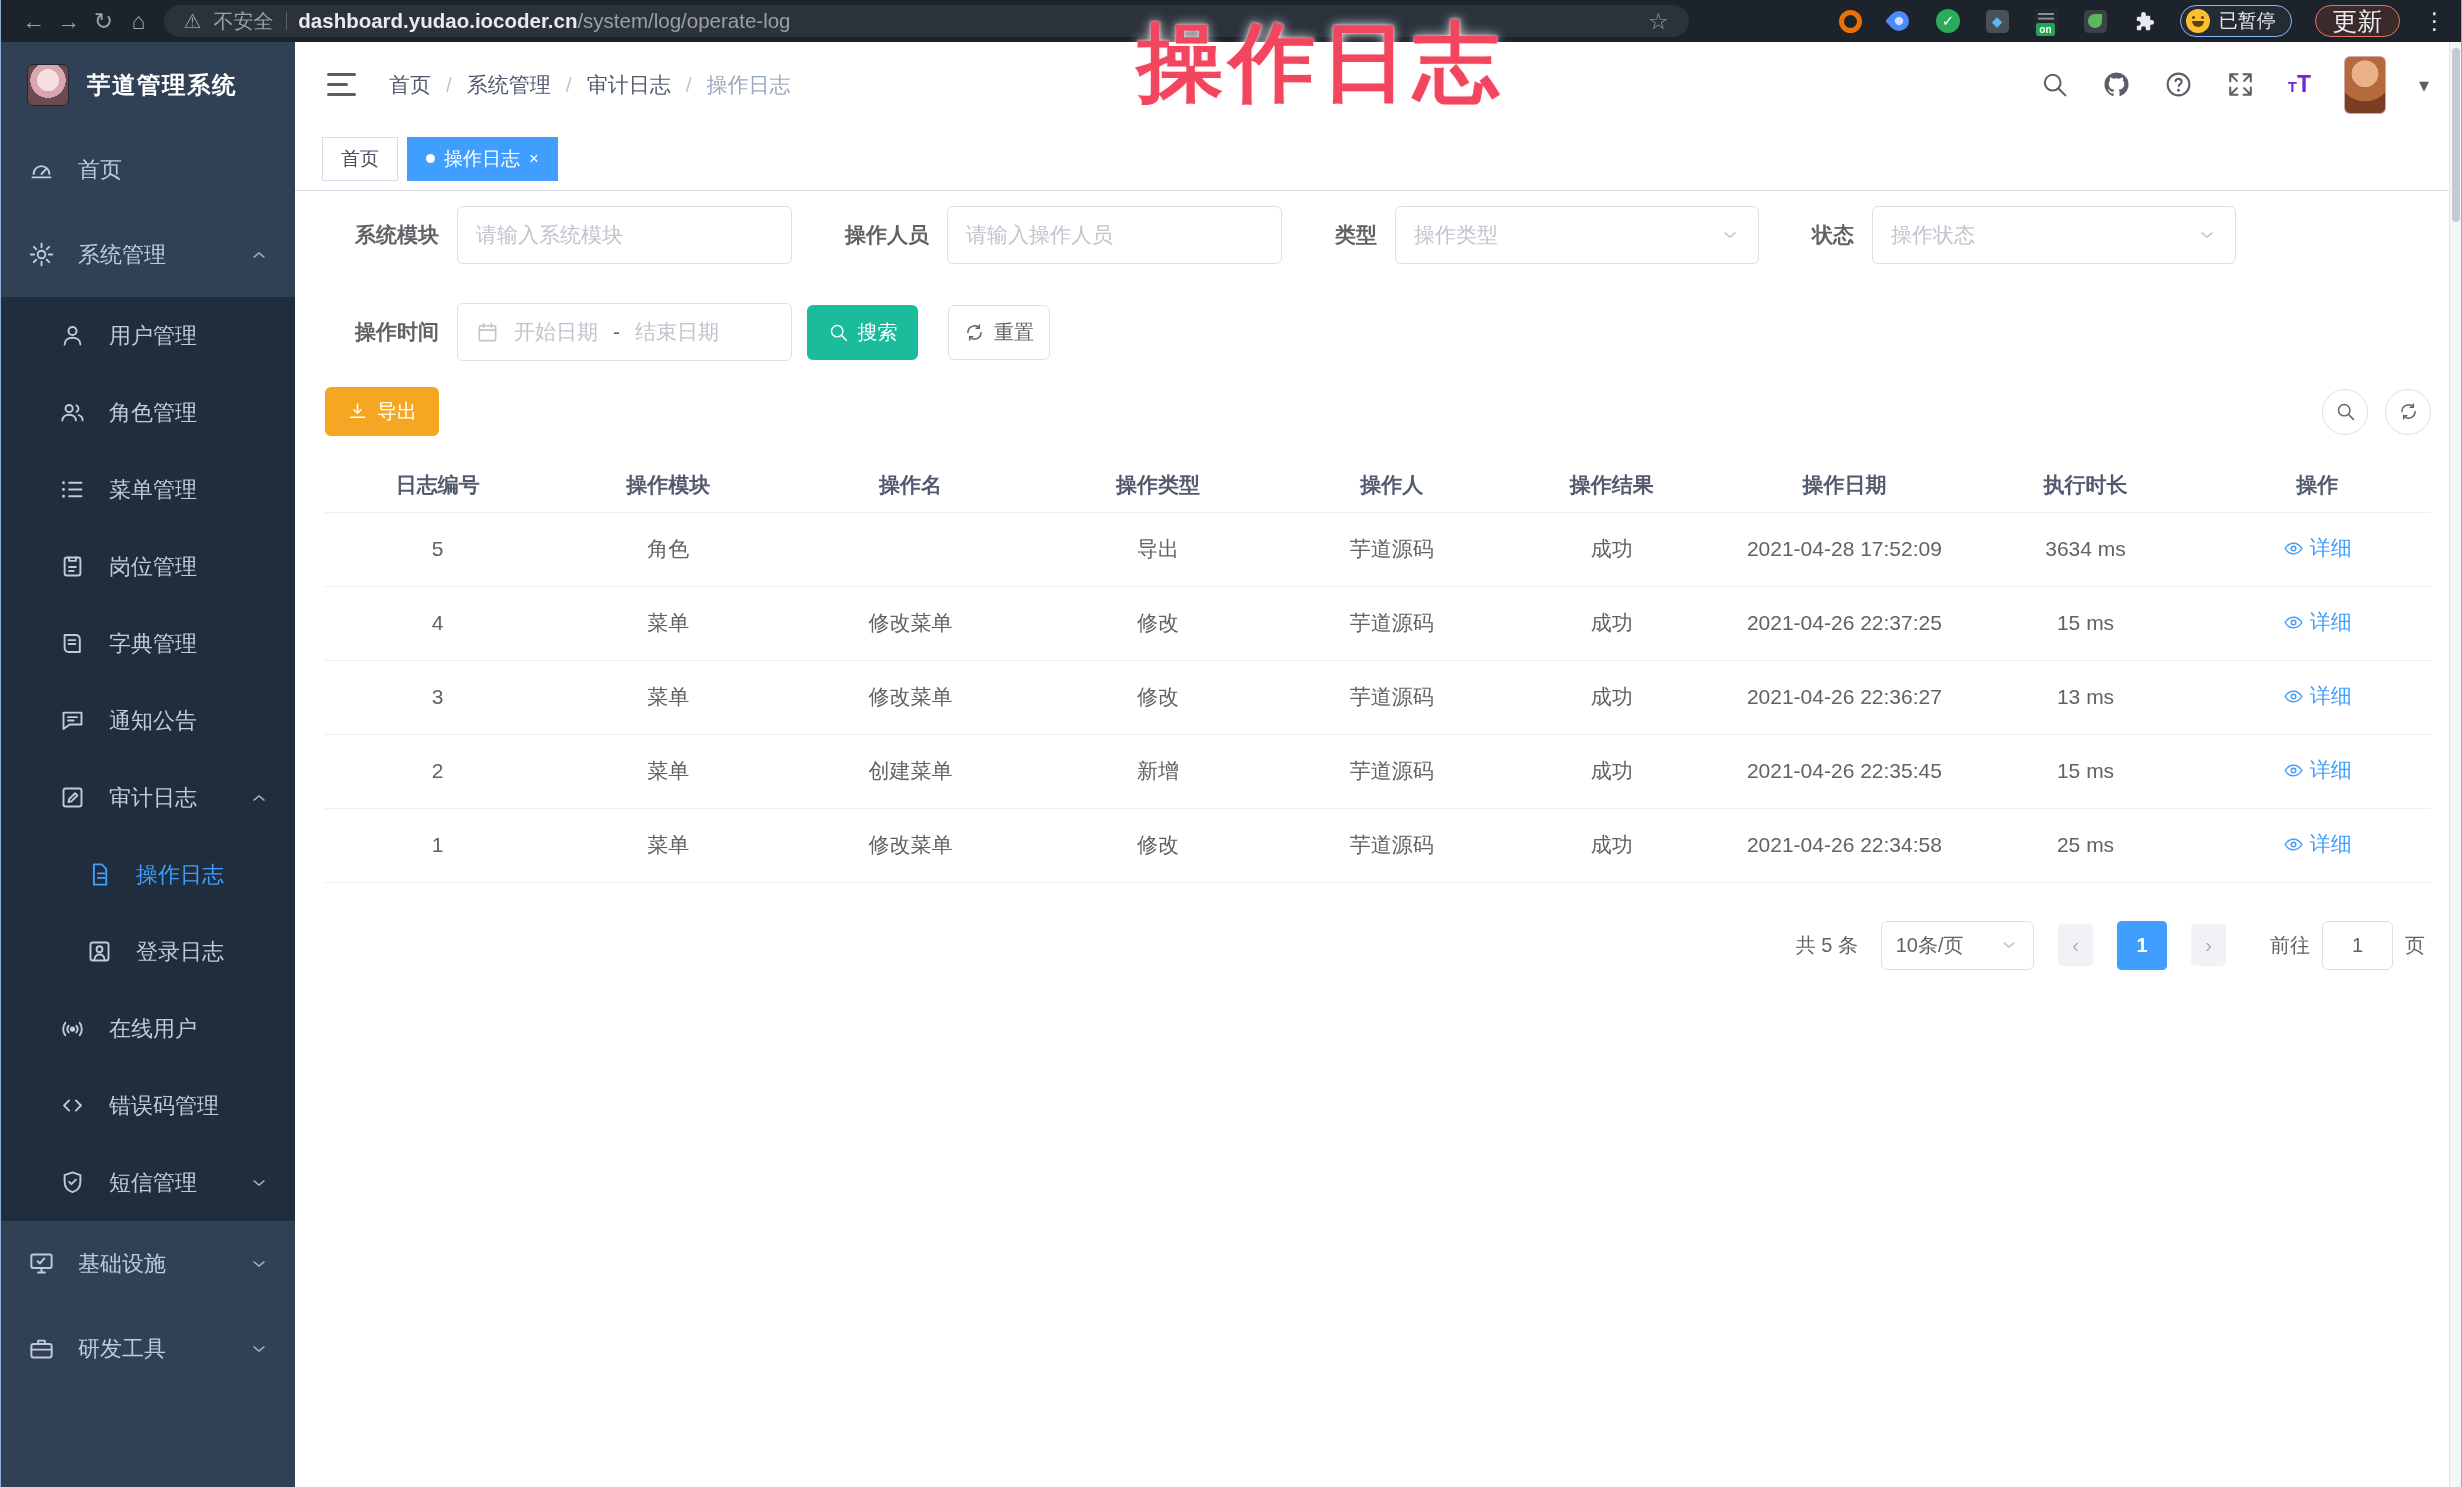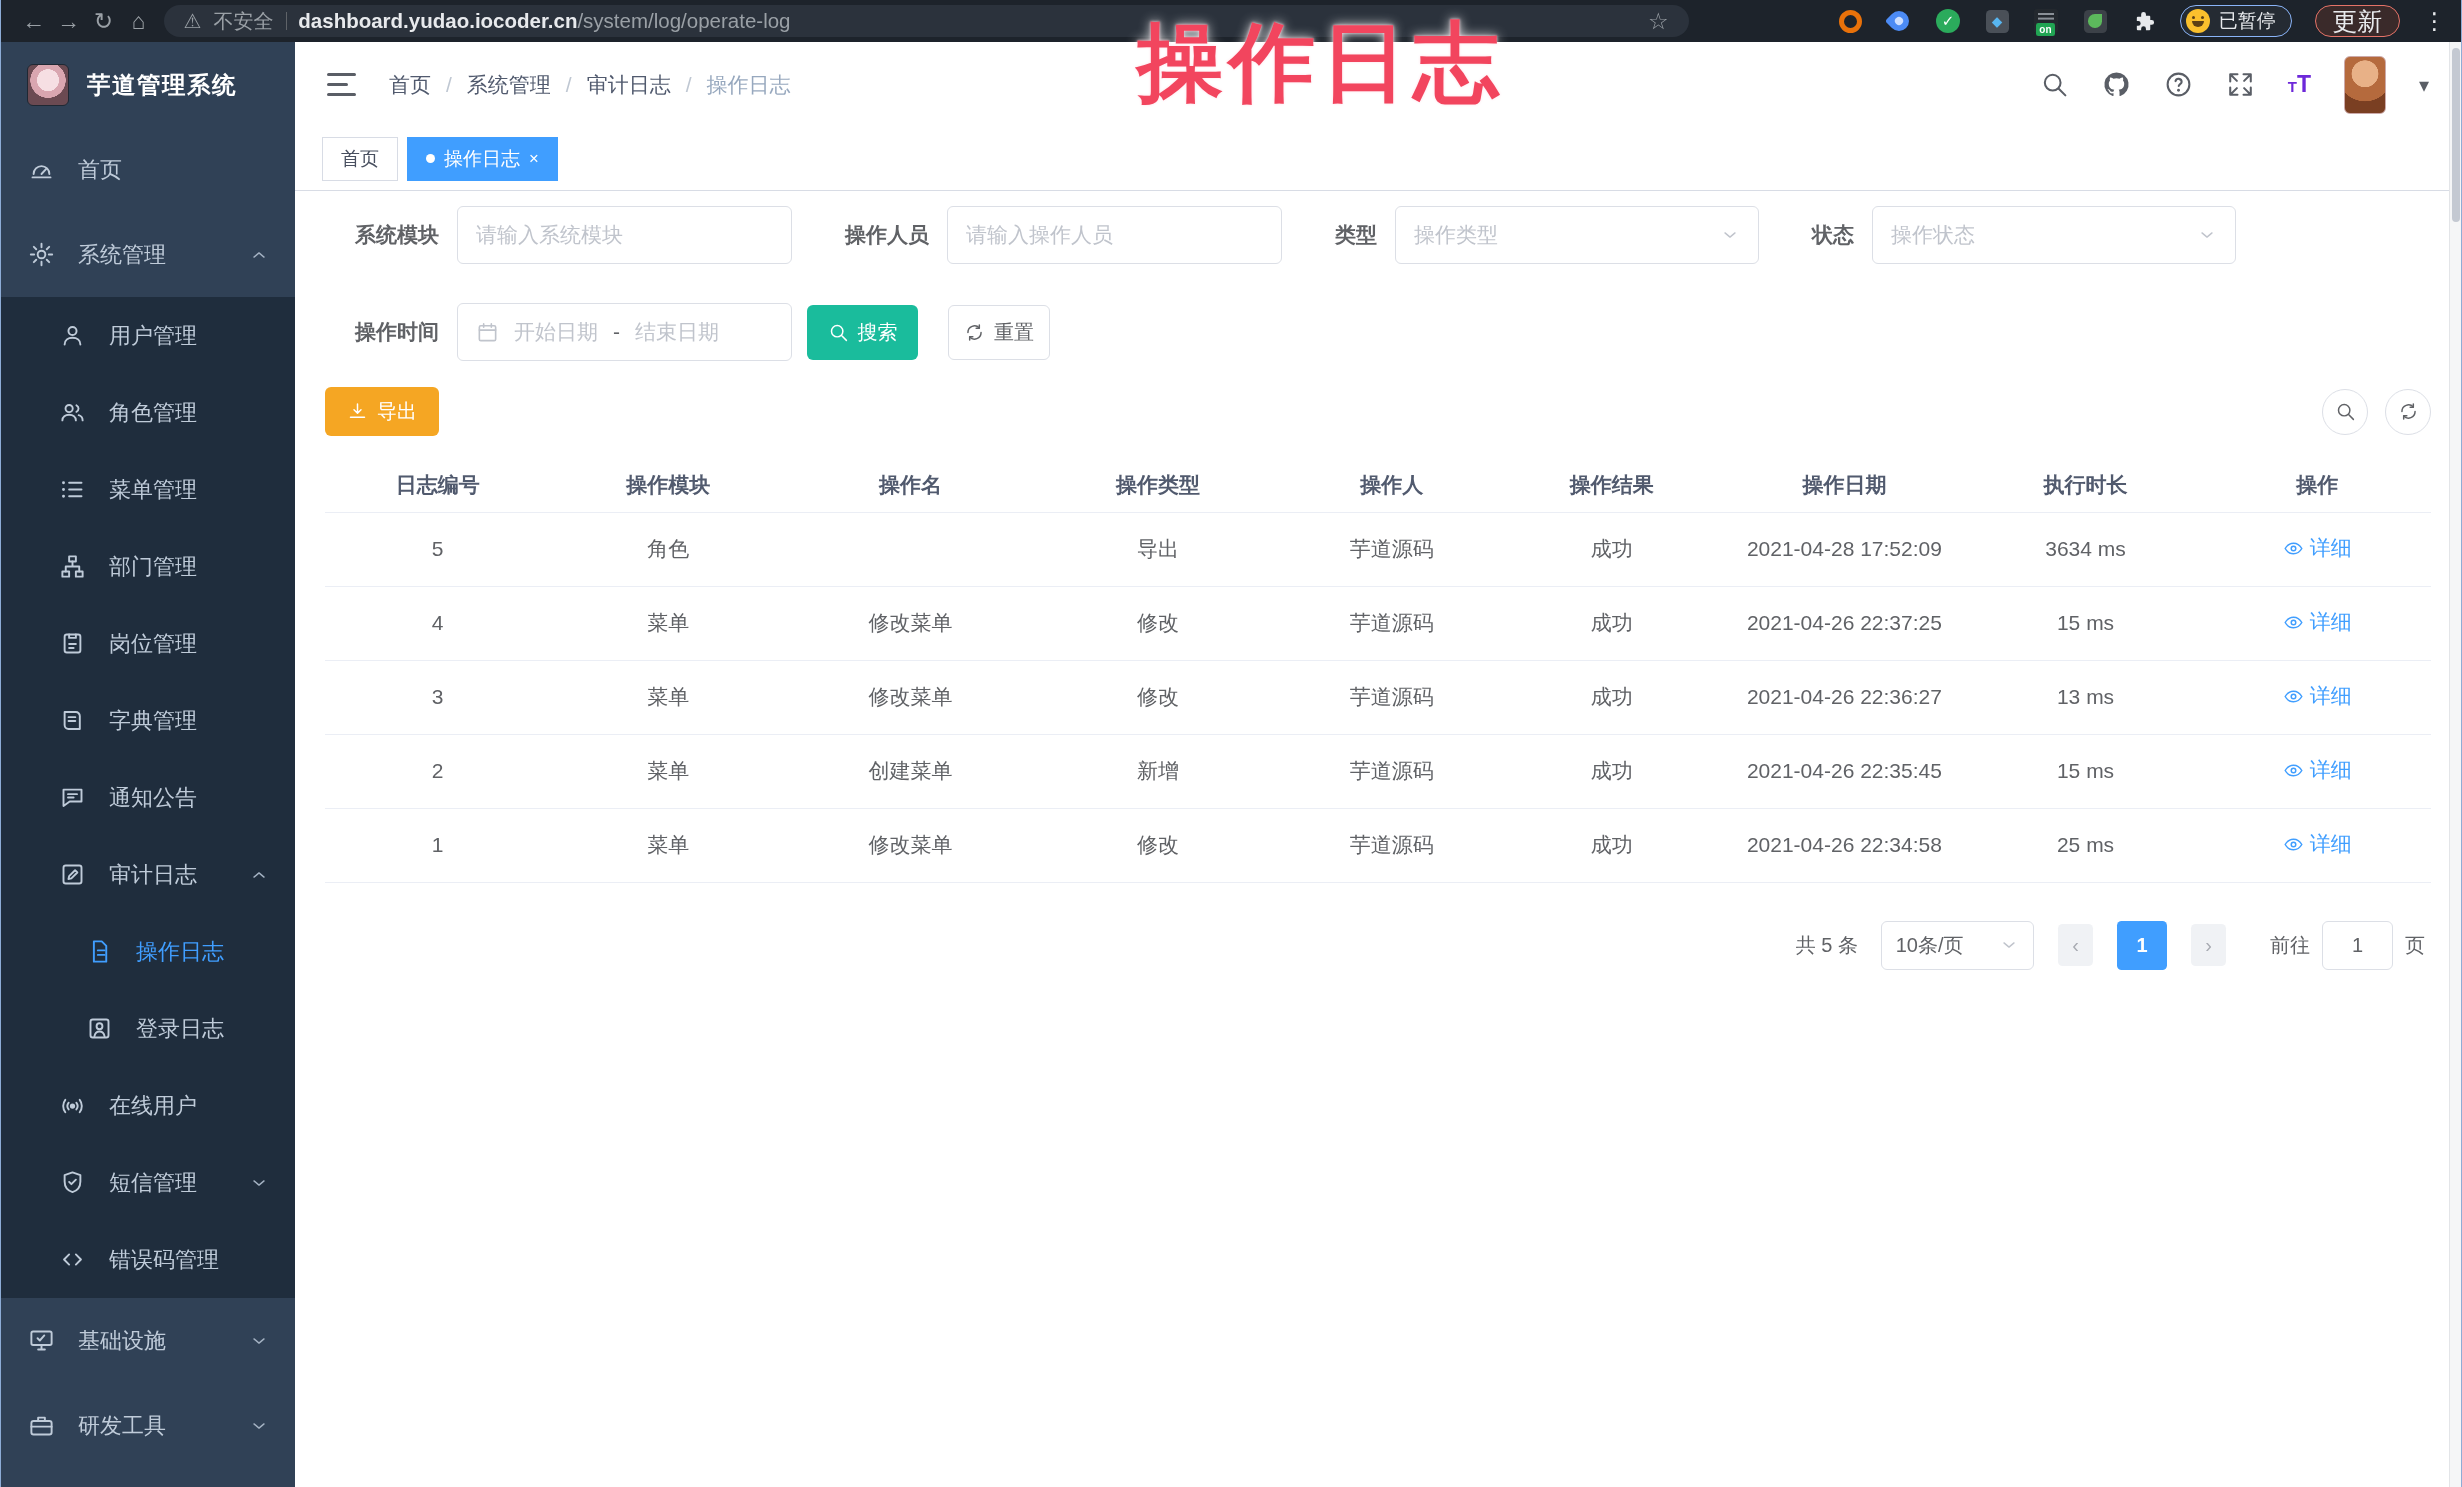--- a/index.html
+++ b/index.html
@@ -232,29 +232,20 @@
     </div>
     <div class="m-item lvl2">
       <svg class="mi ico" viewBox="0 0 24 24">
           <path d="M9 6h11M9 12h11M9 18h11"></path>
           <path d="M4 6h.01M4 12h.01M4 18h.01" stroke-width="2.6"></path>
         </svg>
       <span>菜单管理</span>
     </div>
     <div class="m-item lvl2">
       <svg class="mi ico" viewBox="0 0 24 24">
-          <rect x="9" y="3" width="6" height="4.5"></rect>
-          <rect x="3" y="16.5" width="6" height="4.5"></rect>
-          <rect x="15" y="16.5" width="6" height="4.5"></rect>
-          <path d="M12 7.5v4.5M6 16.5V12h12v4.5"></path>
-        </svg>
-      <span>部门管理</span>
-    </div>
-    <div class="m-item lvl2">
-      <svg class="mi ico" viewBox="0 0 24 24">
           <rect x="5" y="4" width="14" height="16" rx="2"></rect>
           <path d="M9 4v3h6V4M9 12.5h6M9 16h4"></path>
         </svg>
       <span>岗位管理</span>
     </div>
     <div class="m-item lvl2">
       <svg class="mi ico" viewBox="0 0 24 24">
           <path d="M5 4.5h10a3.5 3.5 0 0 1 3.5 3.5v11.5H8.5A3.5 3.5 0 0 1 5 16z"></path>
           <path d="M8.5 9h6M8.5 12.5h6"></path>
         </svg>
@@ -294,33 +285,33 @@
     </div>
     <div class="m-item lvl2">
       <svg class="mi ico" viewBox="0 0 24 24">
           <path d="M8.6 9.5a4.8 4.8 0 0 0 0 6M15.4 9.5a4.8 4.8 0 0 1 0 6M5.6 7a9 9 0 0 0 0 11M18.4 7a9 9 0 0 1 0 11"></path>
           <circle cx="12" cy="12.5" r="1.5" fill="currentColor"></circle>
         </svg>
       <span>在线用户</span>
     </div>
     <div class="m-item lvl2">
       <svg class="mi ico" viewBox="0 0 24 24">
+          <path d="M9 7.5L4.5 12 9 16.5M15 7.5l4.5 4.5L15 16.5"></path>
+        </svg>
+      <span>错误码管理</span>
+    </div>
+    <div class="m-item lvl2">
+      <svg class="mi ico" viewBox="0 0 24 24">
           <path d="M12 3l7 2.5V11c0 4.8-3 8.2-7 9.5-4-1.3-7-4.7-7-9.5V5.5z"></path>
           <path d="M9 11.5l2 2 4-4"></path>
         </svg>
       <span>短信管理</span>
       <svg class="chev ico" viewBox="0 0 24 24">
           <path d="M6 9.5l6 5 6-5"></path>
         </svg>
-    </div>
-    <div class="m-item lvl2">
-      <svg class="mi ico" viewBox="0 0 24 24">
-          <path d="M9 7.5L4.5 12 9 16.5M15 7.5l4.5 4.5L15 16.5"></path>
-        </svg>
-      <span>错误码管理</span>
     </div>
   </div>
 
   <div class="m-item lvl1">
     <svg class="mi ico" viewBox="0 0 24 24">
         <rect x="3" y="4" width="18" height="12" rx="1.5"></rect>
         <path d="M9 20h6M12 16v4M8.5 10l2 2 4-4.5"></path>
       </svg>
     <span>基础设施</span>
     <svg class="chev ico" viewBox="0 0 24 24">

